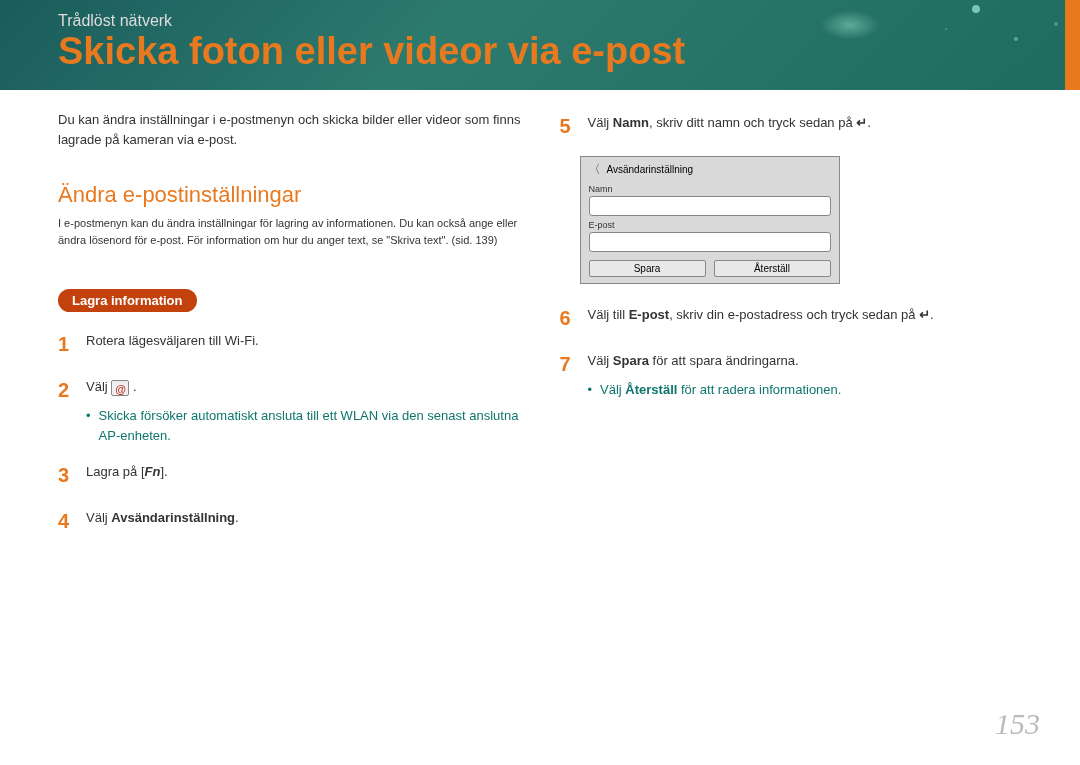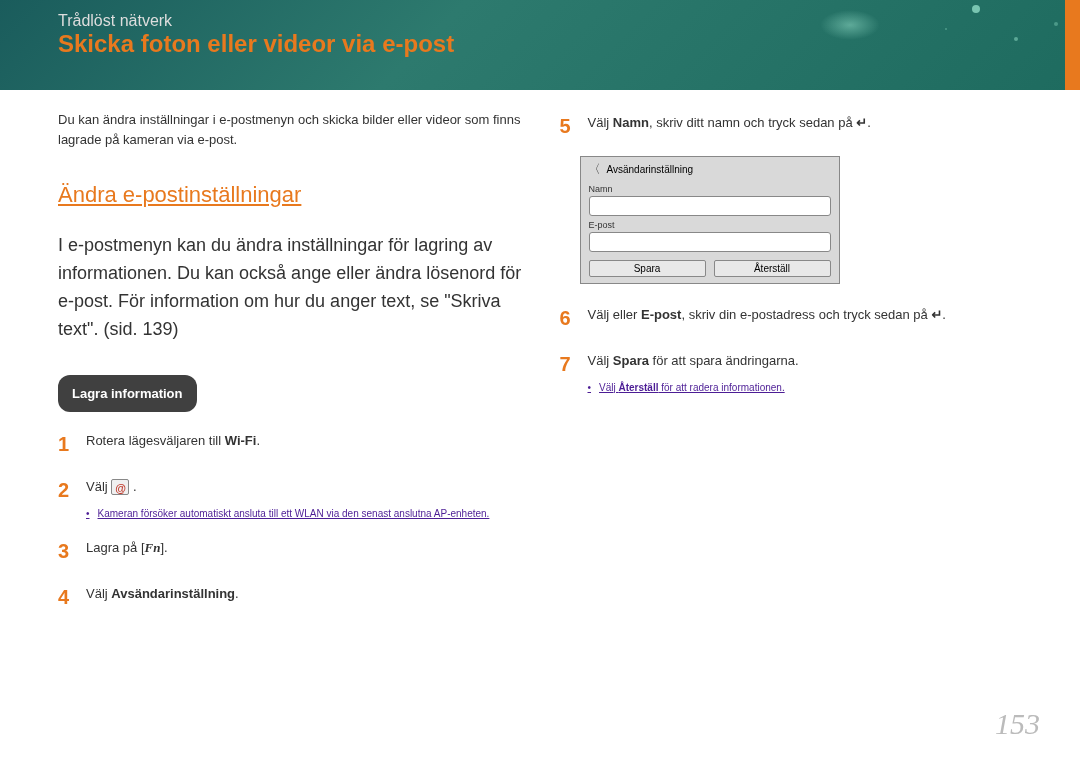--- a/index.html
+++ b/index.html
@@ -2,38 +2,38 @@
 <html><head>
 <meta charset="utf-8">
 <style>
 * { margin: 0; padding: 0; box-sizing: border-box; }
 body { font-family: Arial, sans-serif; width: 1080px; height: 765px; background: #fff; position: relative; overflow: hidden; }
 .header-bg { position: absolute; top: 0; left: 0; right: 0; height: 90px; background: linear-gradient(135deg, #1a5c5c 0%, #2d7a6e 40%, #1e6b5f 100%); }
 .header-bg::before { content: ''; position: absolute; top: 10px; right: 200px; width: 60px; height: 30px; background: radial-gradient(ellipse, rgba(180,255,230,0.4) 0%, transparent 70%); border-radius: 50%; }
 .header-bg::after { content: ''; position: absolute; top: 5px; right: 100px; width: 8px; height: 8px; background: rgba(180,255,230,0.6); border-radius: 50%; box-shadow: 40px 30px 0 -2px rgba(180,255,230,0.4), 80px 15px 0 -2px rgba(180,255,230,0.3), -30px 20px 0 -3px rgba(180,255,230,0.3); }
 .orange-tab { position: absolute; top: 0; right: 0; width: 15px; height: 90px; background: #e8791e; }
 .breadcrumb { position: absolute; top: 12px; left: 58px; color: #ddd; font-size: 16px; }
-.main-title { position: absolute; top: 30px; left: 58px; color: #e8791e; font-size: 24px; font-weight: bold; }
+.main-title { position: absolute; top: 30px; left: 58px; color: #e8791e; font-size: 38px; font-weight: bold; }
 .content { position: absolute; top: 110px; left: 58px; right: 40px; display: flex; gap: 21px; }
 .col { flex: 1; }
 .intro { font-size: 13px; line-height: 1.55; color: #333; margin-bottom: 32px; }
-.subheading { color: #e8791e; font-size: 22px; font-weight: normal; margin-bottom: 24px; text-decoration: underline; }
-.section-desc { font-size: 18px; line-height: 1.55; color: #333; margin-bottom: 31px; }
-.badge { display: inline-block; background: #404040; color: #fff; font-size: 13px; font-weight: bold; padding: 11px 14px; border-radius: 12px; margin-bottom: 16px; }
+.subheading { color: #e8791e; font-size: 22px; font-weight: normal; margin-bottom: 7px; }
+.section-desc { font-size: 11px; line-height: 1.55; color: #333; margin-bottom: 40px; }
+.badge { display: inline-block; background: #c2410c; color: #fff; font-size: 13px; font-weight: bold; padding: 4px 14px; border-radius: 12px; margin-bottom: 16px; }
 .step { display: flex; gap: 14px; margin-bottom: 14px; font-size: 13px; line-height: 1.6; }
 .step-num { color: #e8791e; font-size: 20px; font-weight: bold; font-family: 'Arial Narrow', Arial, sans-serif; min-width: 14px; }
 .step-body { flex: 1; color: #333; padding-top: 3px; }
 .step-body b { font-weight: bold; }
-.sub-bullet { display: flex; gap: 8px; font-size: 10px; line-height: 1.5; margin-top: 8px; color: #4c1d95; text-decoration: underline; }
+.sub-bullet { display: flex; gap: 8px; font-size: 13px; line-height: 1.5; margin-top: 8px; color: #0f766e; }
 .sub-bullet::before { content: '•'; }
-.wifi-icon { font-weight: bold; font-family: Arial; margin-top: 11px; }
+.wifi-icon { font-weight: normal; font-family: Arial; margin-top: 11px; }
 .icon-box { display: inline-block; width: 18px; height: 16px; border: 1px solid #888; border-radius: 2px; background: #f0f0f0; vertical-align: middle; position: relative; }
 .icon-box.email::after { content: '@'; position: absolute; top: 0; left: 3px; font-size: 11px; color: #c0392b; font-weight: bold; }
 .enter-icon { font-weight: bold; }
-.fn { font-weight: bold; font-style: italic; font-family: Liberation Serif, serif; }
+.fn { font-weight: bold; font-style: italic; font-family: Liberation Sans, sans-serif; }
 .device-ui { border: 1px solid #888; background: #d9d9d9; padding: 0 0 6px 0; margin: 10px 0 18px 20px; font-size: 10px; width: 260px; }
 .device-header { display: flex; align-items: center; gap: 6px; padding: 4px 8px; }
 .back-arrow { font-size: 12px; color: #333; }
 .device-body { padding: 0 8px; }
 .device-label { font-size: 9px; color: #333; margin-top: 2px; }
 .device-input { width: 100%; height: 20px; border: 1px solid #888; background: #fff; border-radius: 3px; margin: 2px 0 4px; }
 .device-buttons { display: flex; gap: 8px; padding: 4px 8px 0; }
 .device-btn { flex: 1; border: 1px solid #888; background: #e8e8e8; text-align: center; font-size: 10px; padding: 2px 0; border-radius: 2px; }
 .page-num { position: absolute; bottom: 24px; right: 40px; color: #bbb; font-size: 30px; font-style: italic; font-family: Georgia, serif; }
 </style>
@@ -57,21 +57,21 @@
       <div class="step-body">
         <span>Rotera lägesväljaren till </span><span class="wifi-icon">Wi-Fi</span><span>.</span>
       </div>
     </div>
 
     <div class="step">
       <div class="step-num">2</div>
       <div class="step-body">
         <span>Välj </span><span class="icon-box email"></span><span> .</span>
         <div class="sub-bullet">
-            <span>Kameran försöker automatiskt ansluta till ett WLAN via den senast anslutna AP-enheten.</span>
+            <span>Skicka försöker automatiskt ansluta till ett WLAN via den senast anslutna AP-enheten.</span>
           </div>
       </div>
     </div>
 
     <div class="step">
       <div class="step-num">3</div>
       <div class="step-body">
         <span>Lagra på [</span><span class="fn">Fn</span><span>].</span>
       </div>
     </div>
@@ -105,21 +105,21 @@
       </div>
       <div class="device-buttons">
         <div class="device-btn">Spara</div>
         <div class="device-btn">Återställ</div>
       </div>
     </div>
 
     <div class="step">
       <div class="step-num">6</div>
       <div class="step-body">
-        <span>Välj eller </span><b>E-post</b><span>, skriv din e-postadress och tryck sedan på </span><span class="enter-icon">↵</span><span>.</span>
+        <span>Välj till </span><b>E-post</b><span>, skriv din e-postadress och tryck sedan på </span><span class="enter-icon">↵</span><span>.</span>
       </div>
     </div>
 
     <div class="step">
       <div class="step-num">7</div>
       <div class="step-body">
         <span>Välj </span><b>Spara</b><span> för att spara ändringarna.</span>
         <div class="sub-bullet">
           <span><span>Välj </span><b>Återställ</b><span> för att radera informationen.</span></span>
         </div>

